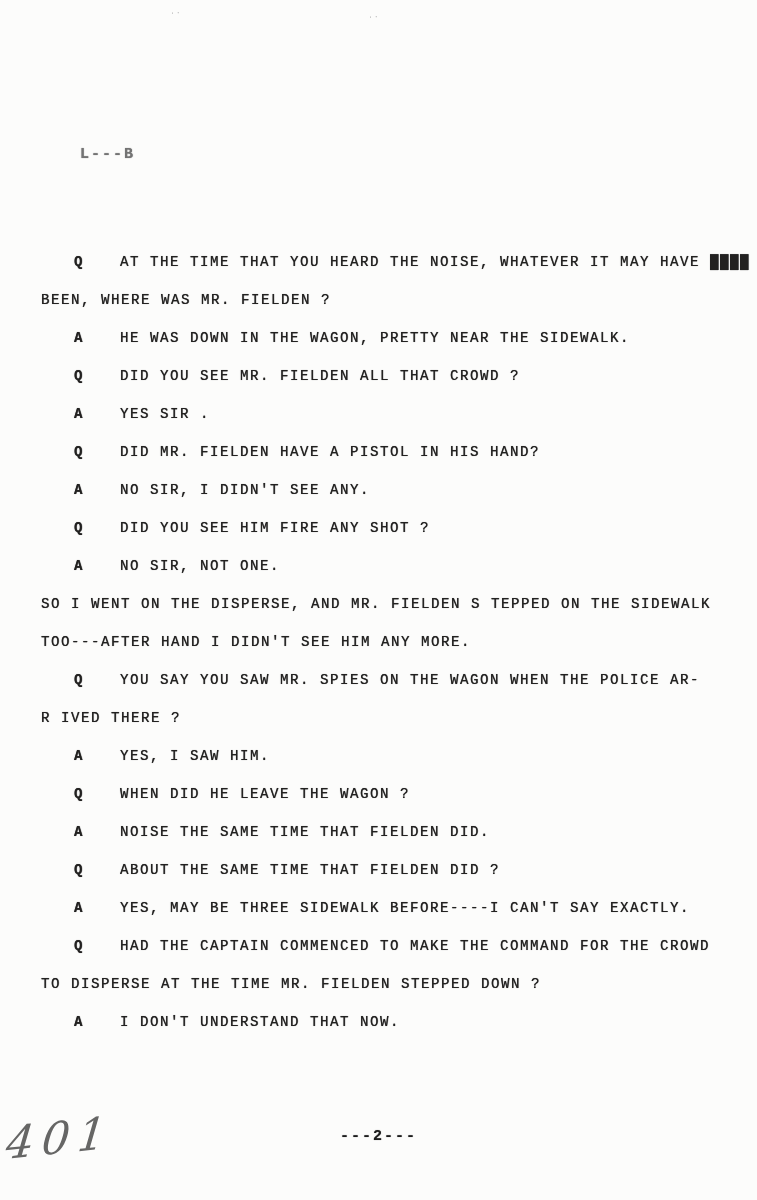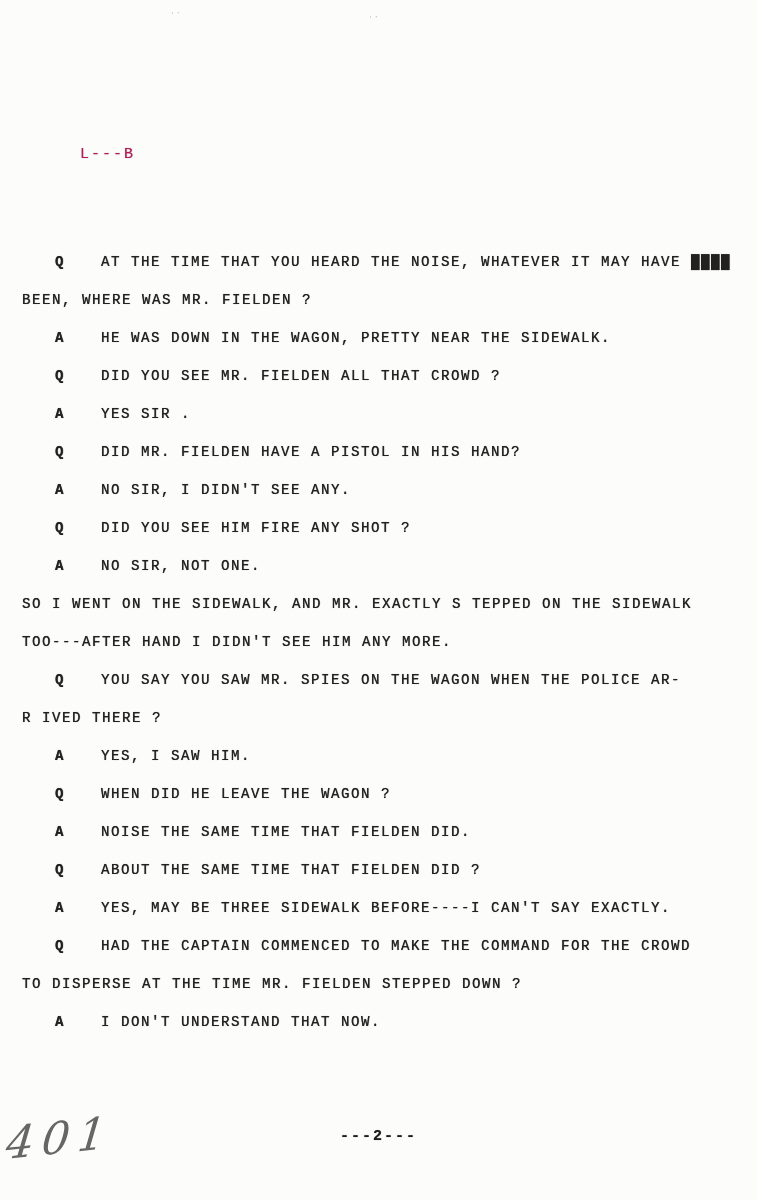--- a/index.html
+++ b/index.html
@@ -25,39 +25,40 @@
     color: #b9b9b9;
     font-size: 8px;
     letter-spacing: 1px;
     transform: rotate(-4deg);
   }
   .header-label {
     position: absolute;
     left: 80px;
     top: 146px;
     font-size: 15px;
-    font-weight: normal;
+    font-weight: bold;
     letter-spacing: 2px;
-    color: #be185d;
+    color: #737373;
     text-shadow: 0 0 1px rgba(20,20,20,0.55);
   }
   .transcript {
     position: absolute;
     left: 22px;
     right: 14px;
     top: 243px;
   }
   .line {
     height: 38px;
     line-height: 38px;
     white-space: nowrap;
     font-size: 14px;
     letter-spacing: 1.6px;
     color: #222120;
     text-shadow: 0 0 0.7px rgba(30,30,30,0.75), 0.4px 0.4px 0.6px rgba(60,60,60,0.35);
+    margin-left: 19px;
   }
   .line .spk {
     display: inline-block;
     width: 46px;
     margin-left: 33px;
     font-weight: bold;
   }
   .line.cont .txt {
     margin-left: 0;
   }
@@ -99,21 +100,21 @@
   <div class="transcript">
       <div class="line"><span class="spk">Q</span><span class="txt">AT THE TIME THAT YOU HEARD THE NOISE, WHATEVER IT MAY HAVE ████</span></div>
       <div class="line cont"><span class="txt">BEEN, WHERE WAS MR. FIELDEN ?</span></div>
       <div class="line"><span class="spk">A</span><span class="txt">HE WAS DOWN IN THE WAGON, PRETTY NEAR THE SIDEWALK.</span></div>
       <div class="line"><span class="spk">Q</span><span class="txt">DID YOU SEE MR. FIELDEN ALL THAT CROWD ?</span></div>
       <div class="line"><span class="spk">A</span><span class="txt">YES SIR .</span></div>
       <div class="line"><span class="spk">Q</span><span class="txt">DID MR. FIELDEN HAVE A PISTOL IN HIS HAND?</span></div>
       <div class="line"><span class="spk">A</span><span class="txt">NO SIR, I DIDN'T SEE ANY.</span></div>
       <div class="line"><span class="spk">Q</span><span class="txt">DID YOU SEE HIM FIRE ANY SHOT ?</span></div>
       <div class="line"><span class="spk">A</span><span class="txt">NO SIR, NOT ONE.</span></div>
-      <div class="line cont"><span class="txt">SO I WENT ON THE SIDEWALK, AND MR. EXACTLY S TEPPED ON THE SIDEWALK</span></div>
+      <div class="line cont"><span class="txt">SO I WENT ON THE DISPERSE, AND MR. FIELDEN S TEPPED ON THE SIDEWALK</span></div>
       <div class="line cont"><span class="txt">TOO---AFTER HAND I DIDN'T SEE HIM ANY MORE.</span></div>
       <div class="line"><span class="spk">Q</span><span class="txt">YOU SAY YOU SAW MR. SPIES ON THE WAGON WHEN THE POLICE AR-</span></div>
       <div class="line cont"><span class="txt">R IVED THERE ?</span></div>
       <div class="line"><span class="spk">A</span><span class="txt">YES, I SAW HIM.</span></div>
       <div class="line"><span class="spk">Q</span><span class="txt">WHEN DID HE LEAVE THE WAGON ?</span></div>
       <div class="line"><span class="spk">A</span><span class="txt">NOISE THE SAME TIME THAT FIELDEN DID.</span></div>
       <div class="line"><span class="spk">Q</span><span class="txt">ABOUT THE SAME TIME THAT FIELDEN DID ?</span></div>
       <div class="line"><span class="spk">A</span><span class="txt">YES, MAY BE THREE SIDEWALK BEFORE----I CAN'T SAY EXACTLY.</span></div>
       <div class="line"><span class="spk">Q</span><span class="txt">HAD THE CAPTAIN COMMENCED TO MAKE THE COMMAND FOR THE CROWD</span></div>
       <div class="line cont"><span class="txt">TO DISPERSE AT THE TIME MR. FIELDEN STEPPED DOWN ?</span></div>

